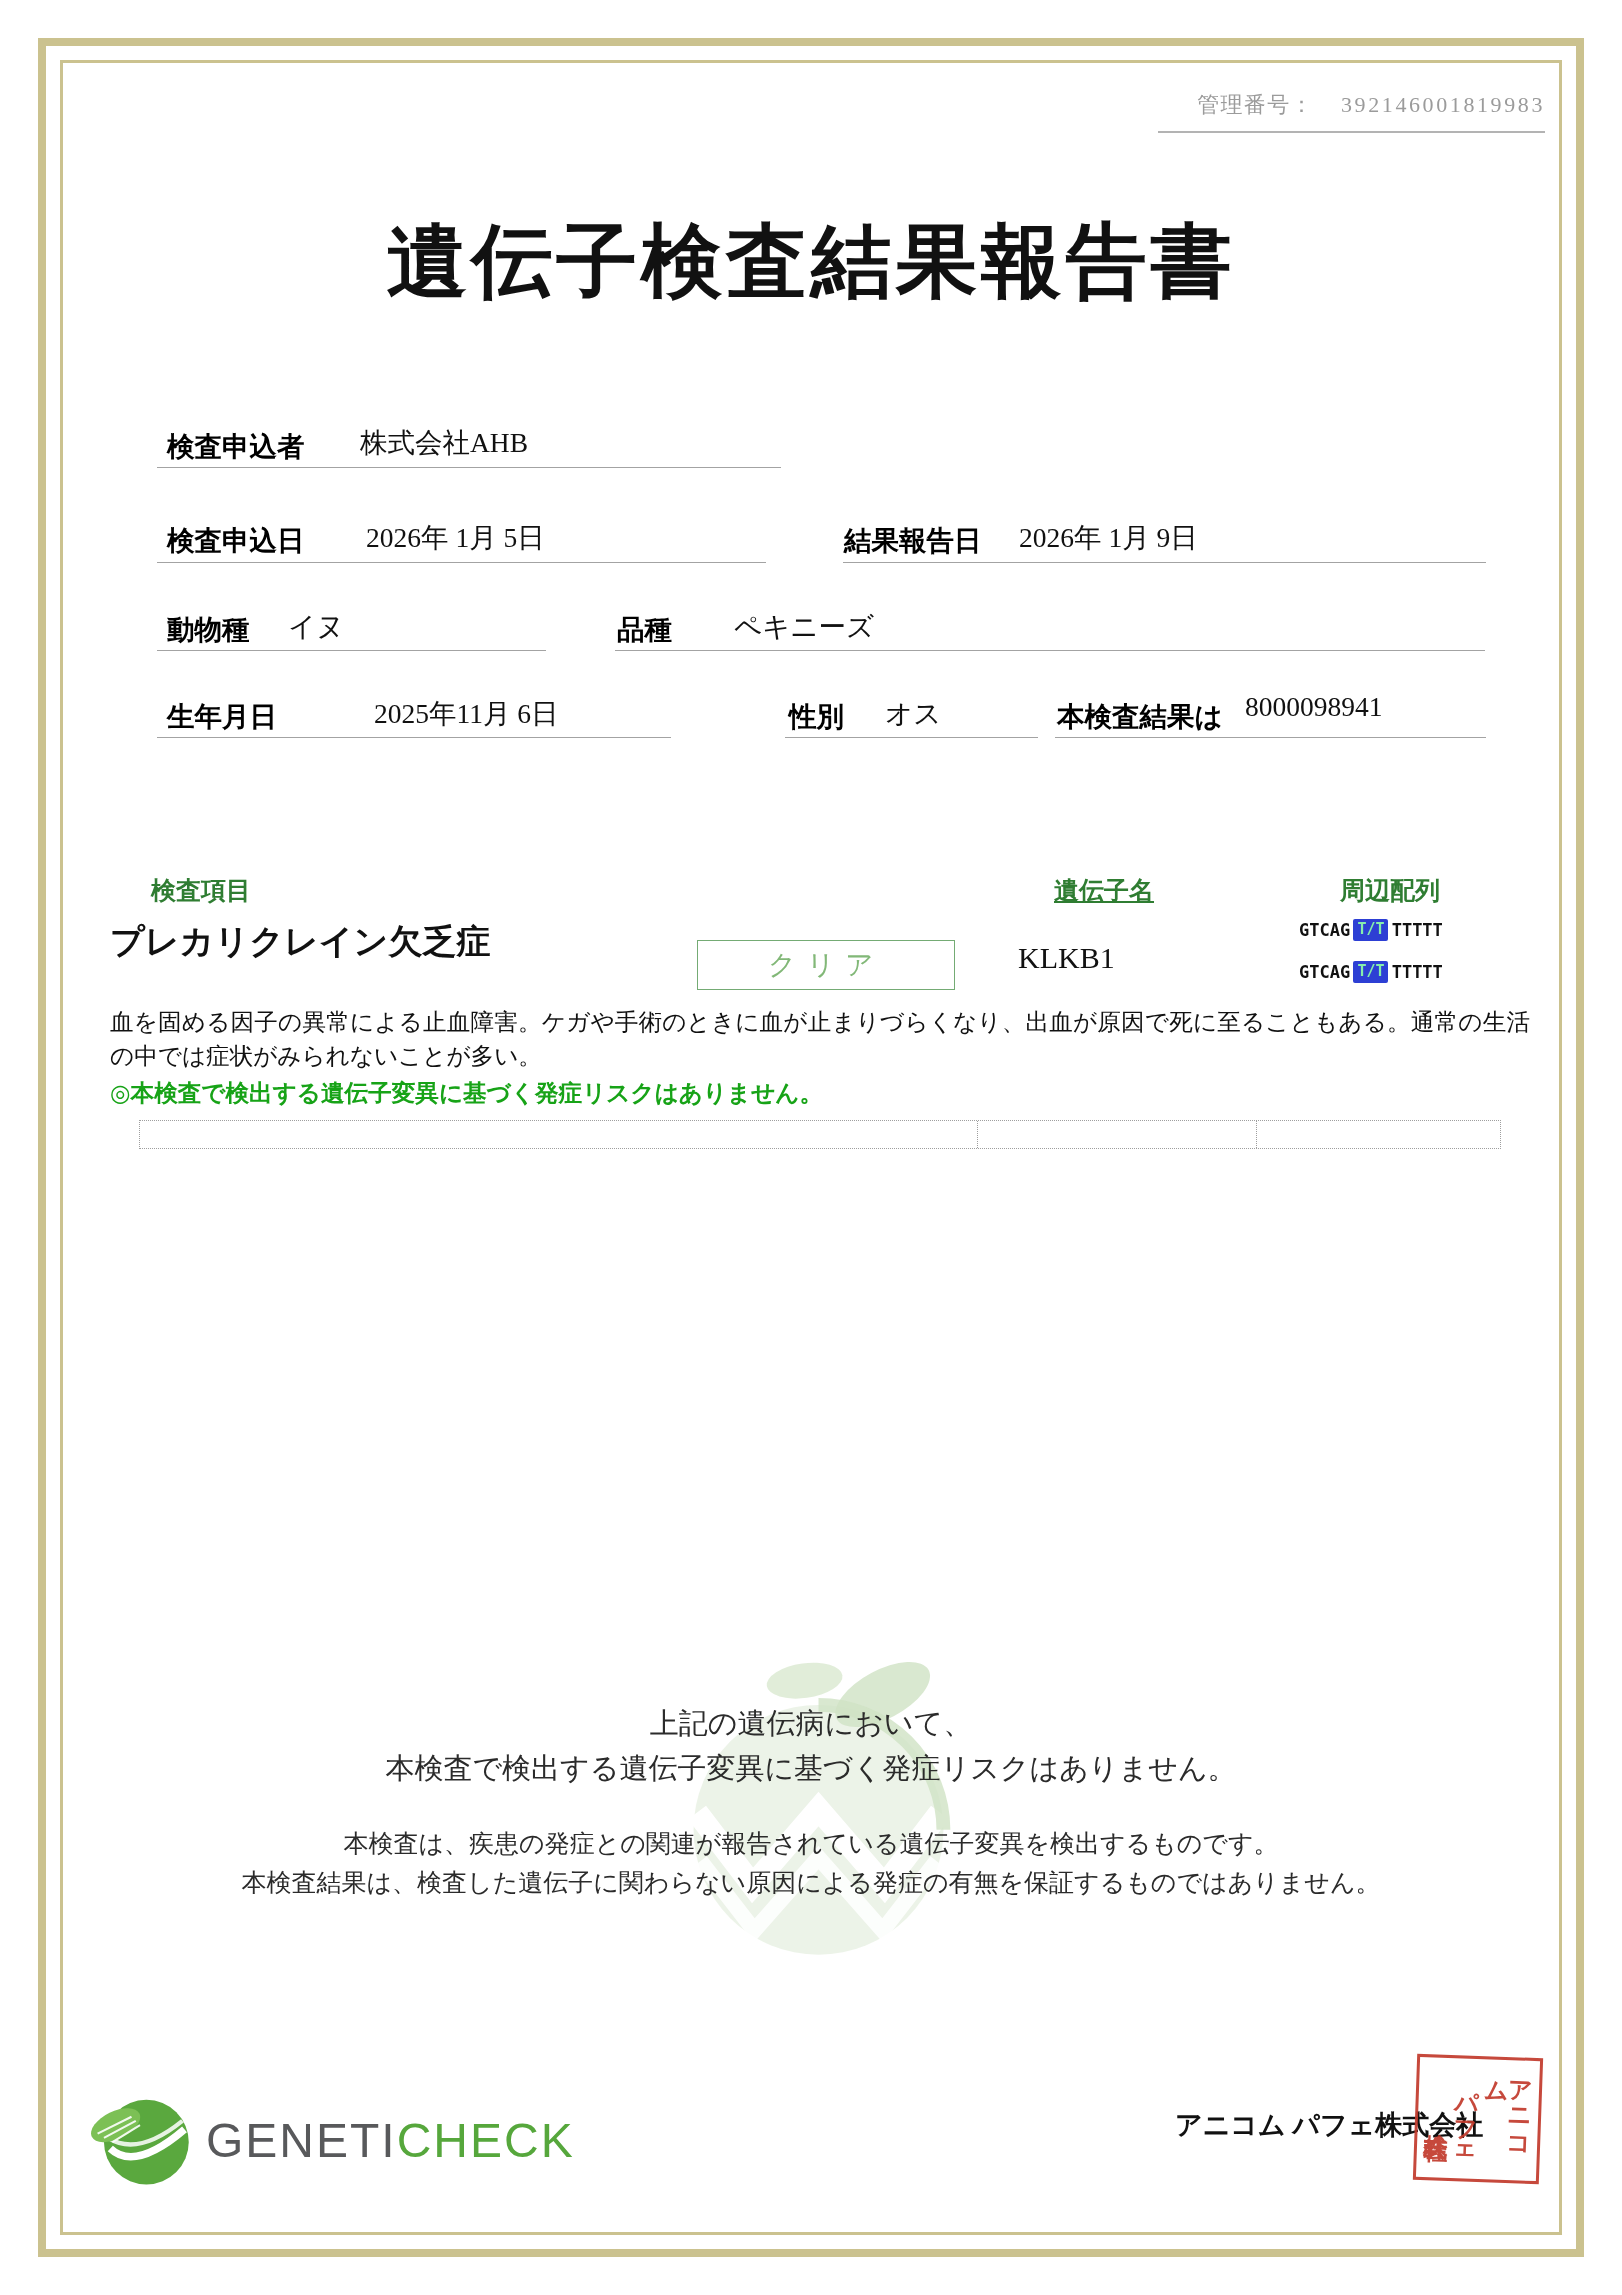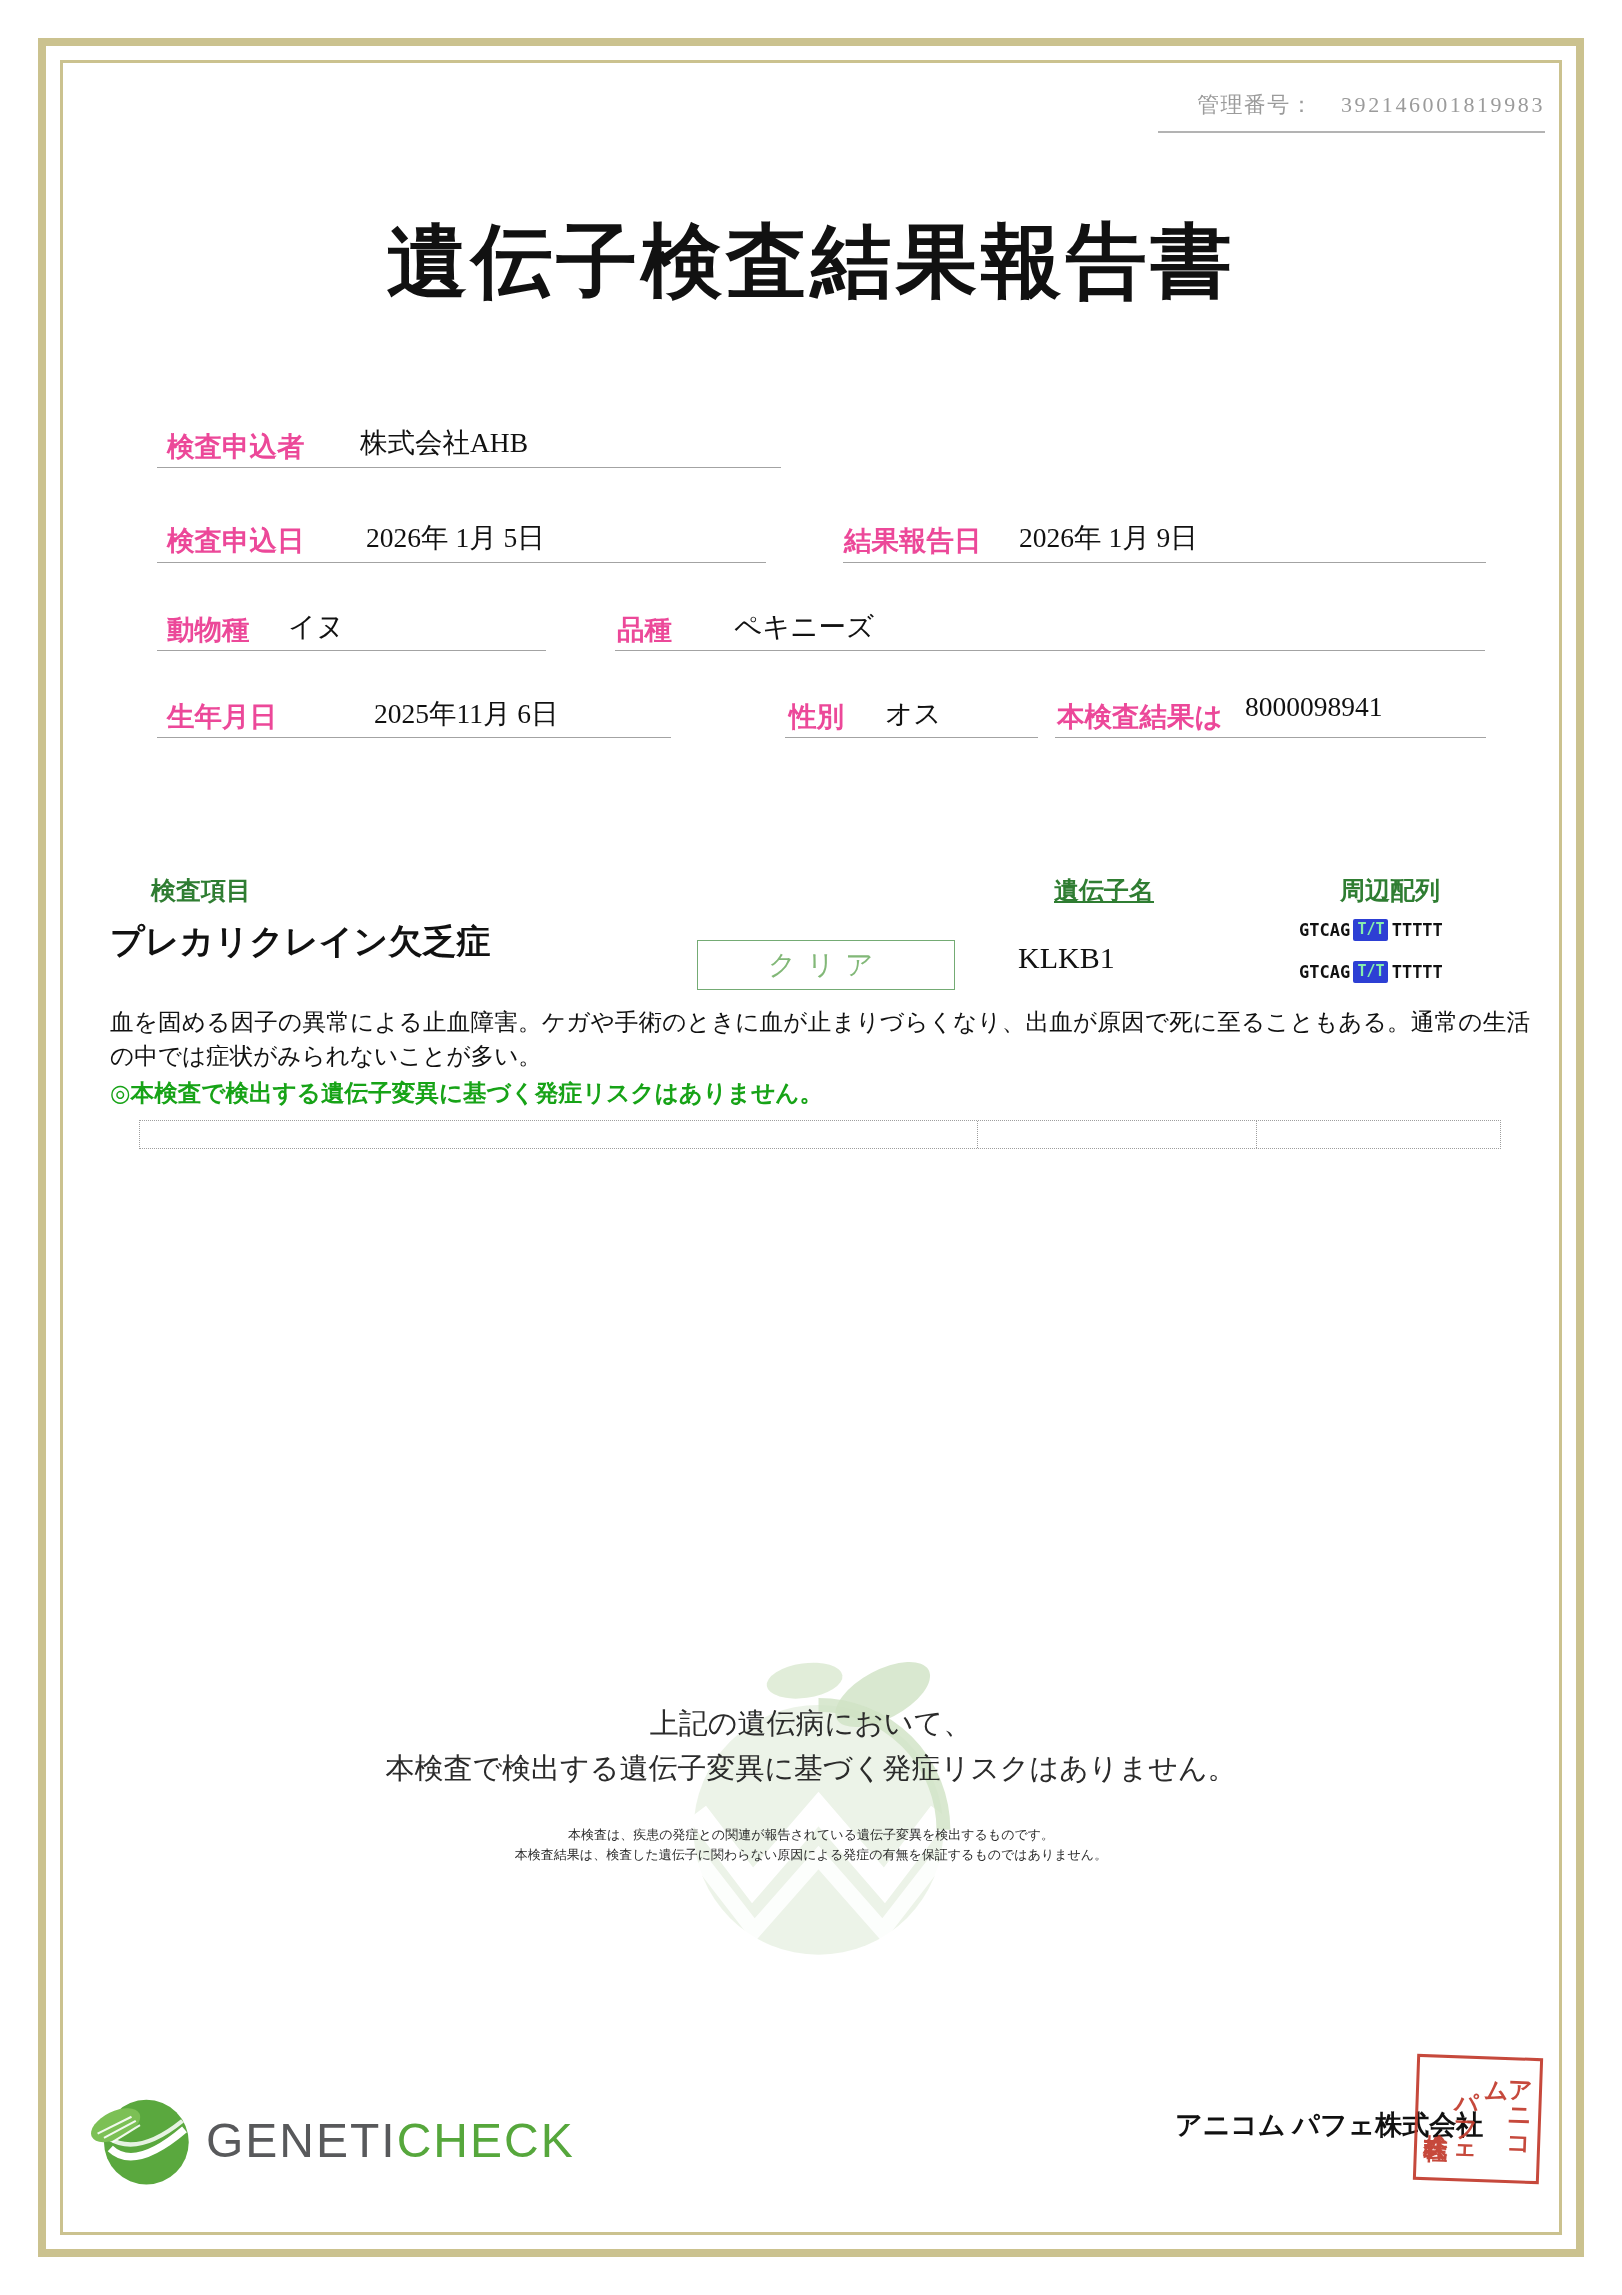--- a/index.html
+++ b/index.html
@@ -21,21 +21,21 @@
   .frame-inner{position:absolute;inset:60px;border:3.3px solid var(--frame);pointer-events:none;}
 
   .mgmt{position:absolute;top:90px;left:1158px;width:387px;text-align:right;
         color:#9b9b9b;font-size:22px;letter-spacing:1.3px;
         border-bottom:2px solid #b3b3b3;padding-bottom:10.5px;}
   .mgmt .num{letter-spacing:2.6px;}
 
   .title{position:absolute;top:208px;left:0;width:100%;text-align:center;
          font-size:81px;font-weight:700;letter-spacing:3.9px;color:#111;}
 
-  .flabel{position:absolute;font-size:27.5px;font-weight:700;color:#ec4899;white-space:nowrap;}
+  .flabel{position:absolute;font-size:27.5px;font-weight:700;color:#000000;white-space:nowrap;}
   .fvalue{position:absolute;font-size:27.5px;color:#111;white-space:nowrap;}
   .uline{position:absolute;border-top:1.3px solid var(--line-gray);height:0;}
 
   .res-label{position:absolute;font-size:25px;font-weight:700;color:var(--green-label);white-space:nowrap;margin-left:41px;}
   .test-item{position:absolute;left:110px;top:919px;font-size:34px;font-weight:700;color:#111;white-space:nowrap;}
   .status-box{position:absolute;left:697px;top:940px;width:258px;height:50px;
               border:1.3px solid var(--status-border);display:flex;align-items:center;justify-content:center;
               font-size:27.5px;letter-spacing:10.5px;color:var(--status-green);}
   .gene{position:absolute;left:1018px;top:941px;font-size:30px;color:#111;}
   .seq-row{position:absolute;left:1299px;font-family:"DejaVu Sans Mono",monospace;
@@ -49,21 +49,21 @@
 
   .dotted-box{position:absolute;left:139px;top:1120px;width:1362px;height:29px;
               border:1.3px dotted #9e9e9e;}
   .dotted-box .vdiv{position:absolute;top:0;height:100%;width:0;border-left:1.3px dotted #9e9e9e;}
 
   .watermark{position:absolute;left:645px;top:1639px;width:347px;height:347px;z-index:0;}
 
   .summary{position:absolute;left:0;top:1701px;width:100%;text-align:center;z-index:1;
            font-family:Liberation Serif, serif;}
   .summary .big{font-size:29px;color:#2b2b2b;line-height:1.55;}
-  .summary .notes{margin-top:34px;font-size:13px;color:#2b2b2b;line-height:1.55;}
+  .summary .notes{margin-top:34px;font-size:25px;color:#2b2b2b;line-height:1.55;}
 
   .logo{position:absolute;left:87px;top:2087px;display:flex;align-items:center;gap:13px;z-index:1;}
   .logo-mark{width:106px;height:106px;}
   .logo-text{font-family:"Liberation Sans","DejaVu Sans",sans-serif;font-size:48px;
              font-weight:500;letter-spacing:2px;white-space:nowrap;}
   .logo-text .p1{color:#58595b;}
   .logo-text .p2{color:var(--logo-green);}
 
   .company{position:absolute;left:1175px;top:2107px;font-size:27px;font-weight:700;color:#111;
            white-space:nowrap;z-index:1;}

